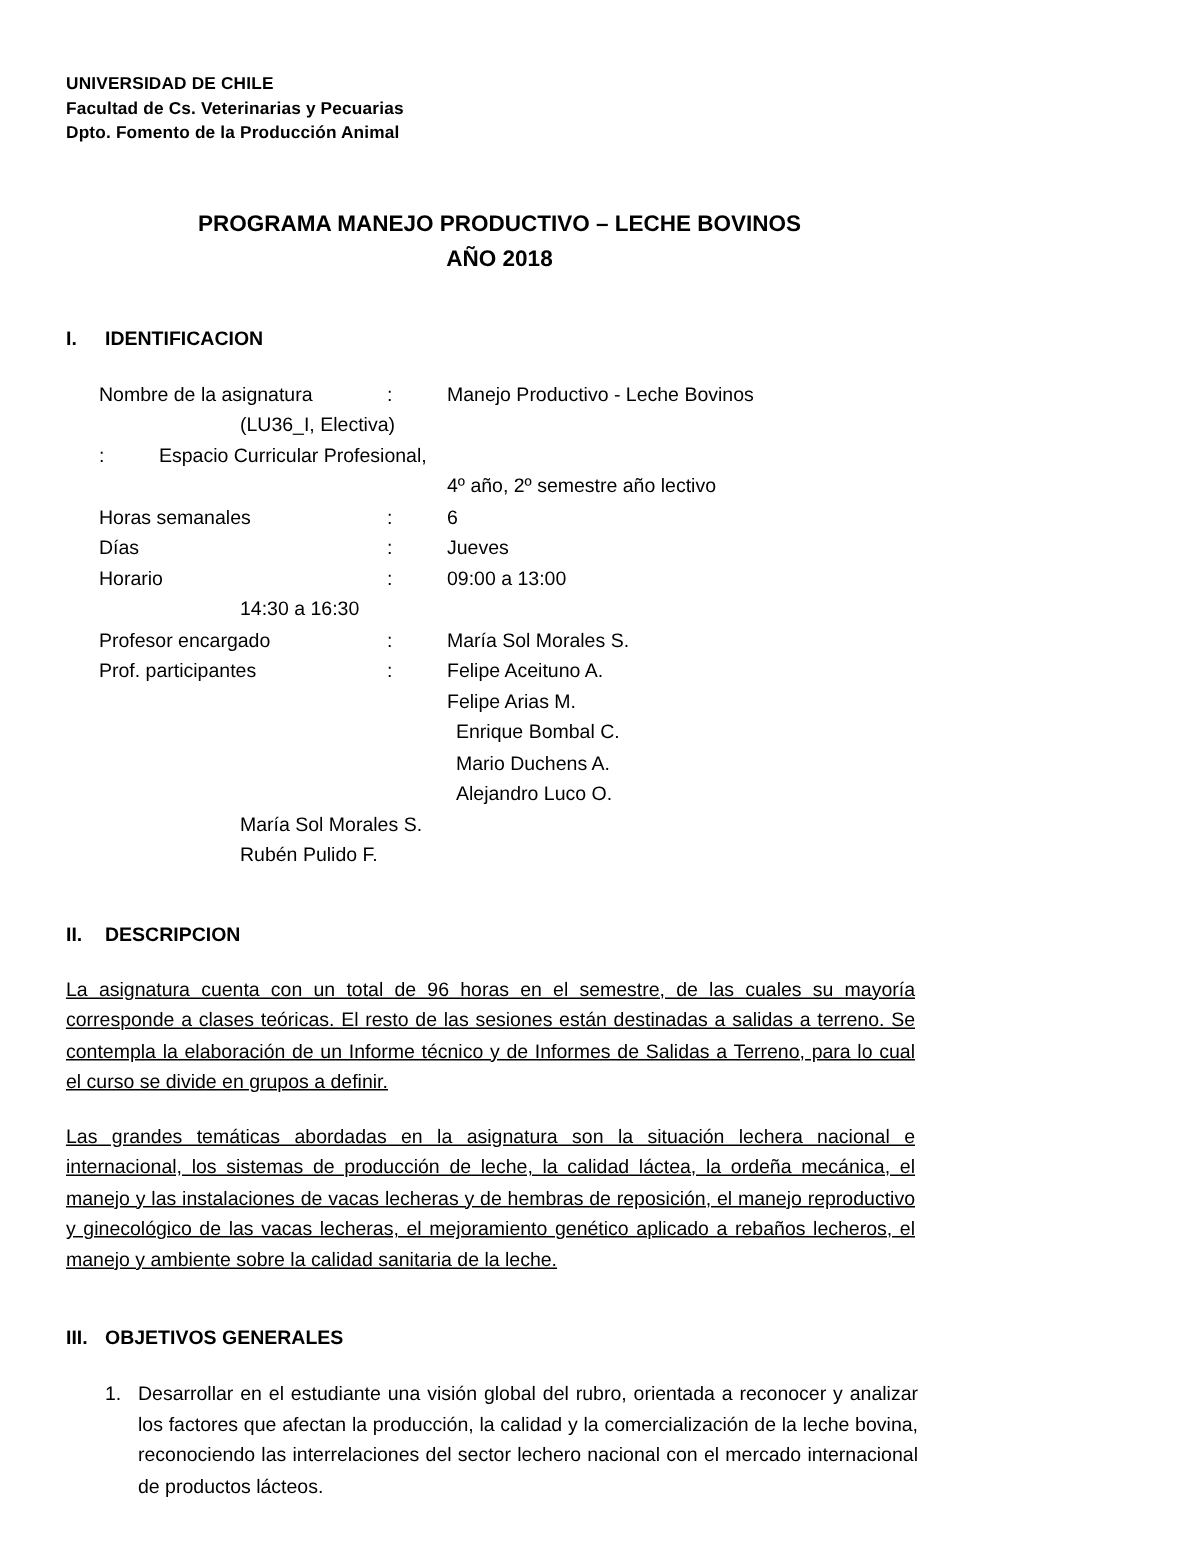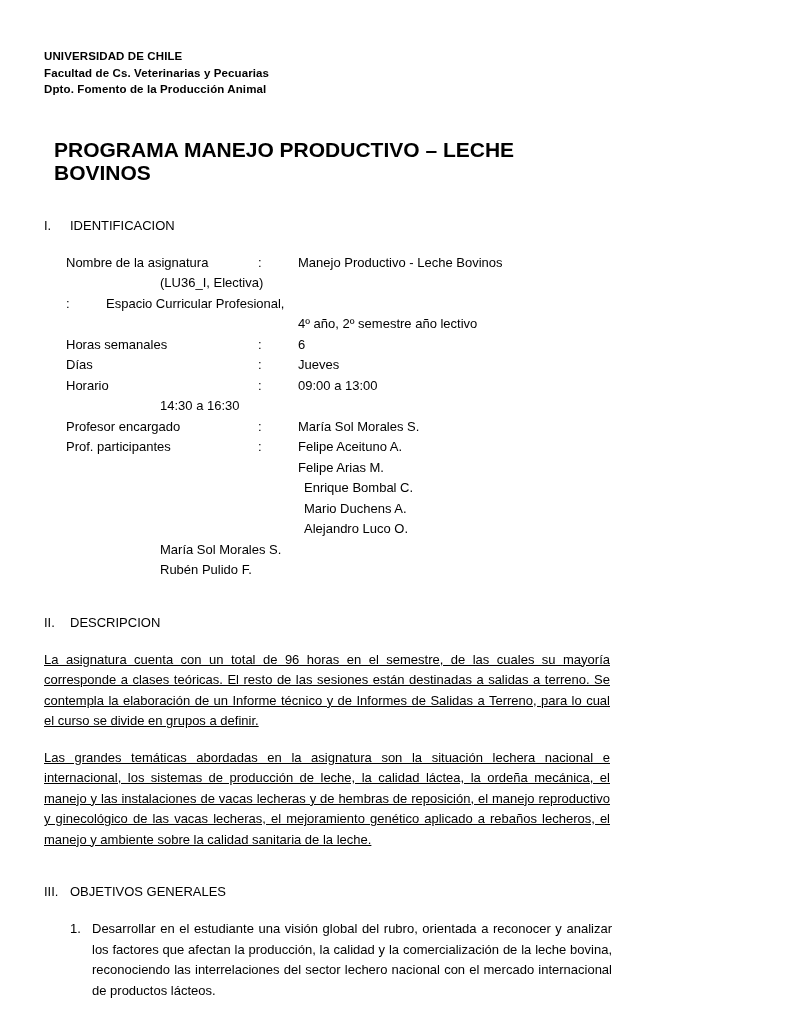--- a/index.html
+++ b/index.html
@@ -30,31 +30,31 @@
   }
   .letterhead div {
     font-weight: bold;
     font-size: 11.5px;
     line-height: 16.5px;
     letter-spacing: 0.01em;
   }
 
   
   .doc-title {
-    text-align: left;
+    text-align: center;
     font-weight: bold;
-    font-size: 21px;
+    font-size: 15px;
     line-height: 23px;
     margin: 0 0 0 10px;
   }
   .doc-title .line2 { display: block; }
 
   
   .section-heading {
-    font-weight: normal;
+    font-weight: bold;
     font-size: 13px;
     margin: 34px 0 20px 0;
     padding-left: 26px;
   }
   .section-heading .numeral {
     display: inline-block;
     width: 26px;
     margin-left: -26px;
   }
 
@@ -125,20 +125,21 @@
 <div class="page">
 
   <div class="letterhead">
     <div>UNIVERSIDAD DE CHILE</div>
     <div>Facultad de Cs. Veterinarias y Pecuarias</div>
     <div>Dpto. Fomento de la Producción Animal</div>
   </div>
 
   <div class="doc-title">
     <span>PROGRAMA MANEJO PRODUCTIVO – LECHE BOVINOS</span>
+    <span class="line2">AÑO 2018</span>
   </div>
 
   <div class="section-heading">
     <span class="numeral">I.</span><span>IDENTIFICACION</span>
   </div>
 
   <div class="ident">
 
     <div class="ident-row">
       <div class="ident-label">Nombre de la asignatura</div>

